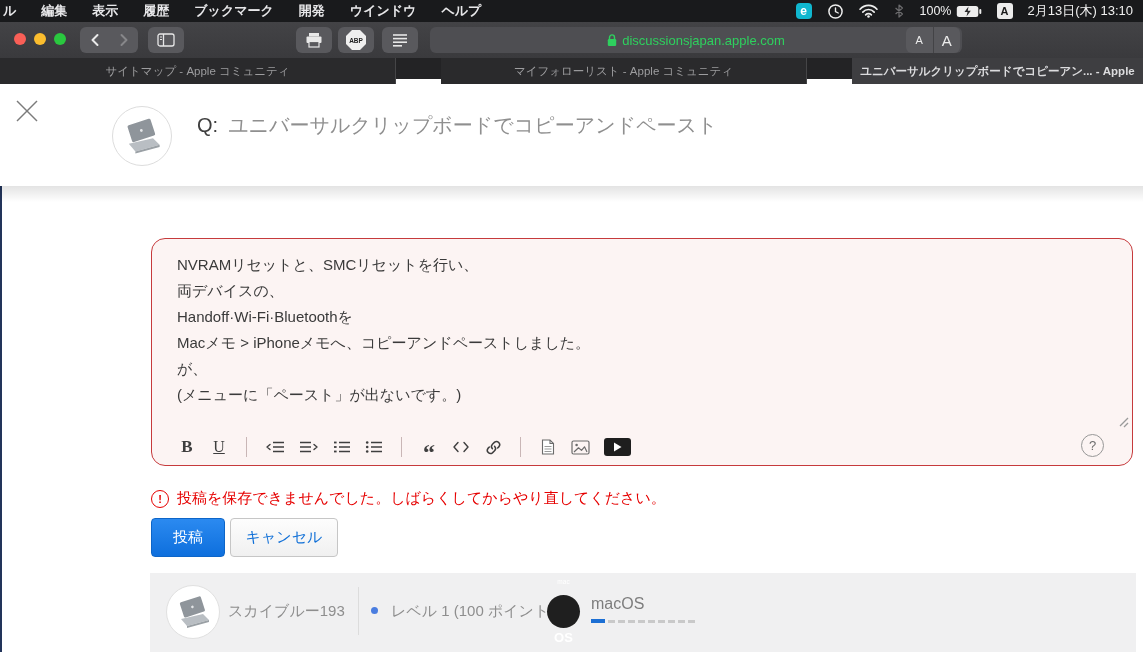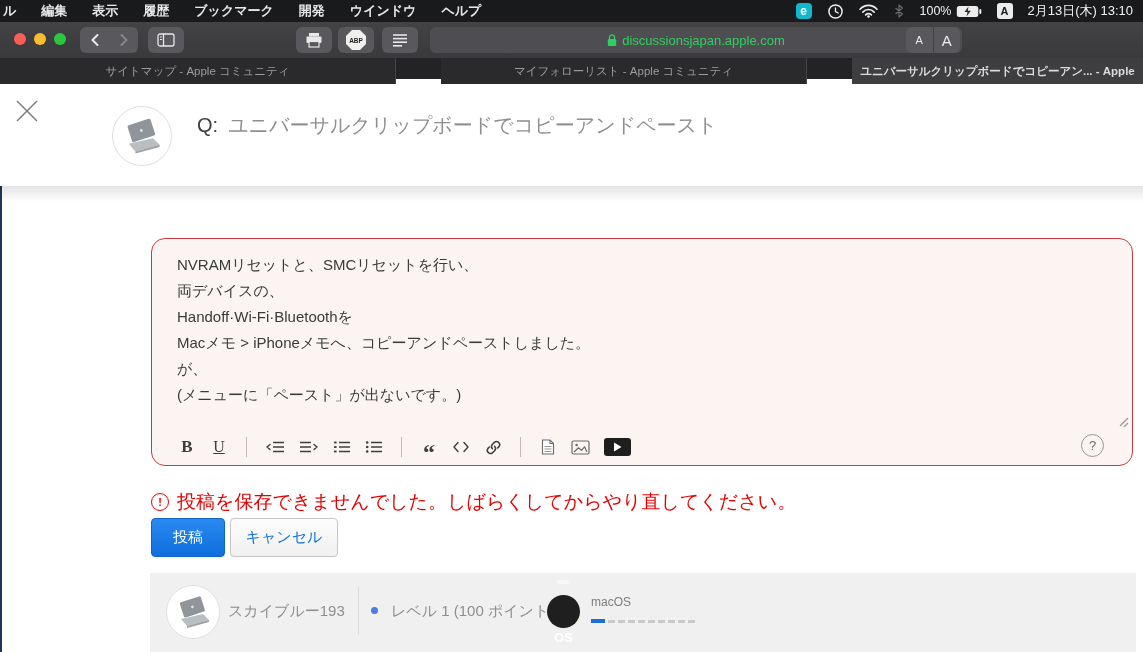--- a/index.html
+++ b/index.html
@@ -80,42 +80,42 @@
   .et-quote{font-family:"Liberation Serif","DejaVu Serif",serif;font-weight:bold;font-size:24px;line-height:10px;padding-top:10px;}
   .video-btn{width:27px;height:18px;background:#1e1e1e;border-radius:3px;display:flex;align-items:center;justify-content:center;}
   .help-circle{position:absolute;right:28px;bottom:8px;width:21px;height:21px;border:1.4px solid #979797;
     border-radius:50%;color:#6d6d6d;font-size:13px;display:flex;align-items:center;justify-content:center;cursor:pointer;}
   .resize-handle{position:absolute;right:3px;bottom:32px;cursor:nwse-resize;}
 
   
   .error-row{position:absolute;left:151px;top:405px;display:flex;align-items:center;gap:8px;}
   .error-ico{width:16px;height:16px;border:1.5px solid #e60000;border-radius:50%;color:#e60000;
     font-size:11px;font-weight:bold;display:flex;align-items:center;justify-content:center;flex:none;}
-  .error-text{color:#e60000;font-size:19px;}
+  .error-text{color:#e60000;font-size:15px;}
 
   
   .btn-row{position:absolute;left:151px;top:434px;display:flex;gap:5px;}
   .btn{height:39px;border-radius:4px;font-size:15px;display:flex;align-items:center;justify-content:center;
     cursor:pointer;box-sizing:border-box;}
   .btn-primary{width:74px;background:linear-gradient(#2b8af0,#0e6fdd);color:#fff;border:1px solid #0d65c8;}
   .btn-secondary{width:108px;background:linear-gradient(#fdfdfd,#f0f0f0);color:#0f6fd7;border:1px solid #c6c6c6;}
 
   
   .footer-card{position:absolute;left:150px;top:489px;width:986px;height:79px;background:#f0f0f1;}
   .f-avatar{position:absolute;left:16px;top:12px;width:52px;height:52px;border-radius:50%;
     border:1px solid #e0e0e0;background:#fff;overflow:hidden;display:flex;align-items:center;justify-content:center;}
   .f-name{position:absolute;left:78px;top:29px;font-size:15px;color:#8e8e8e;}
   .f-divider{position:absolute;left:208px;top:14px;width:1px;height:48px;background:#dcdcdc;}
   .f-bullet{position:absolute;left:221px;top:34px;width:7px;height:7px;border-radius:50%;background:#4a7de0;}
   .f-level{position:absolute;left:241px;top:29px;font-size:15px;color:#8e8e8e;}
   .os-badge{position:absolute;left:397px;top:22px;width:33px;height:33px;border-radius:50%;background:#1f1f1f;
     color:#fff;display:flex;flex-direction:column;align-items:center;justify-content:center;line-height:1;}
   .os-badge .l1{font-size:6.5px;}
   .os-badge .l2{font-size:13px;font-weight:bold;margin-top:45px;}
-  .f-product{position:absolute;left:441px;top:22px;font-size:12px;color:#7d7d7d;}
+  .f-product{position:absolute;left:441px;top:22px;font-size:16px;color:#7d7d7d;}
   .f-progress{position:absolute;left:441px;top:46px;display:flex;align-items:center;gap:3px;}
   .f-progress .solid{width:14px;height:4px;background:#1c6fd4;}
   .f-progress .dash{width:7px;height:3px;background:#c9c9c9;}
 </style>
 </head>
 <body>
 
 <div class="screen">
 
   <div class="menubar">

